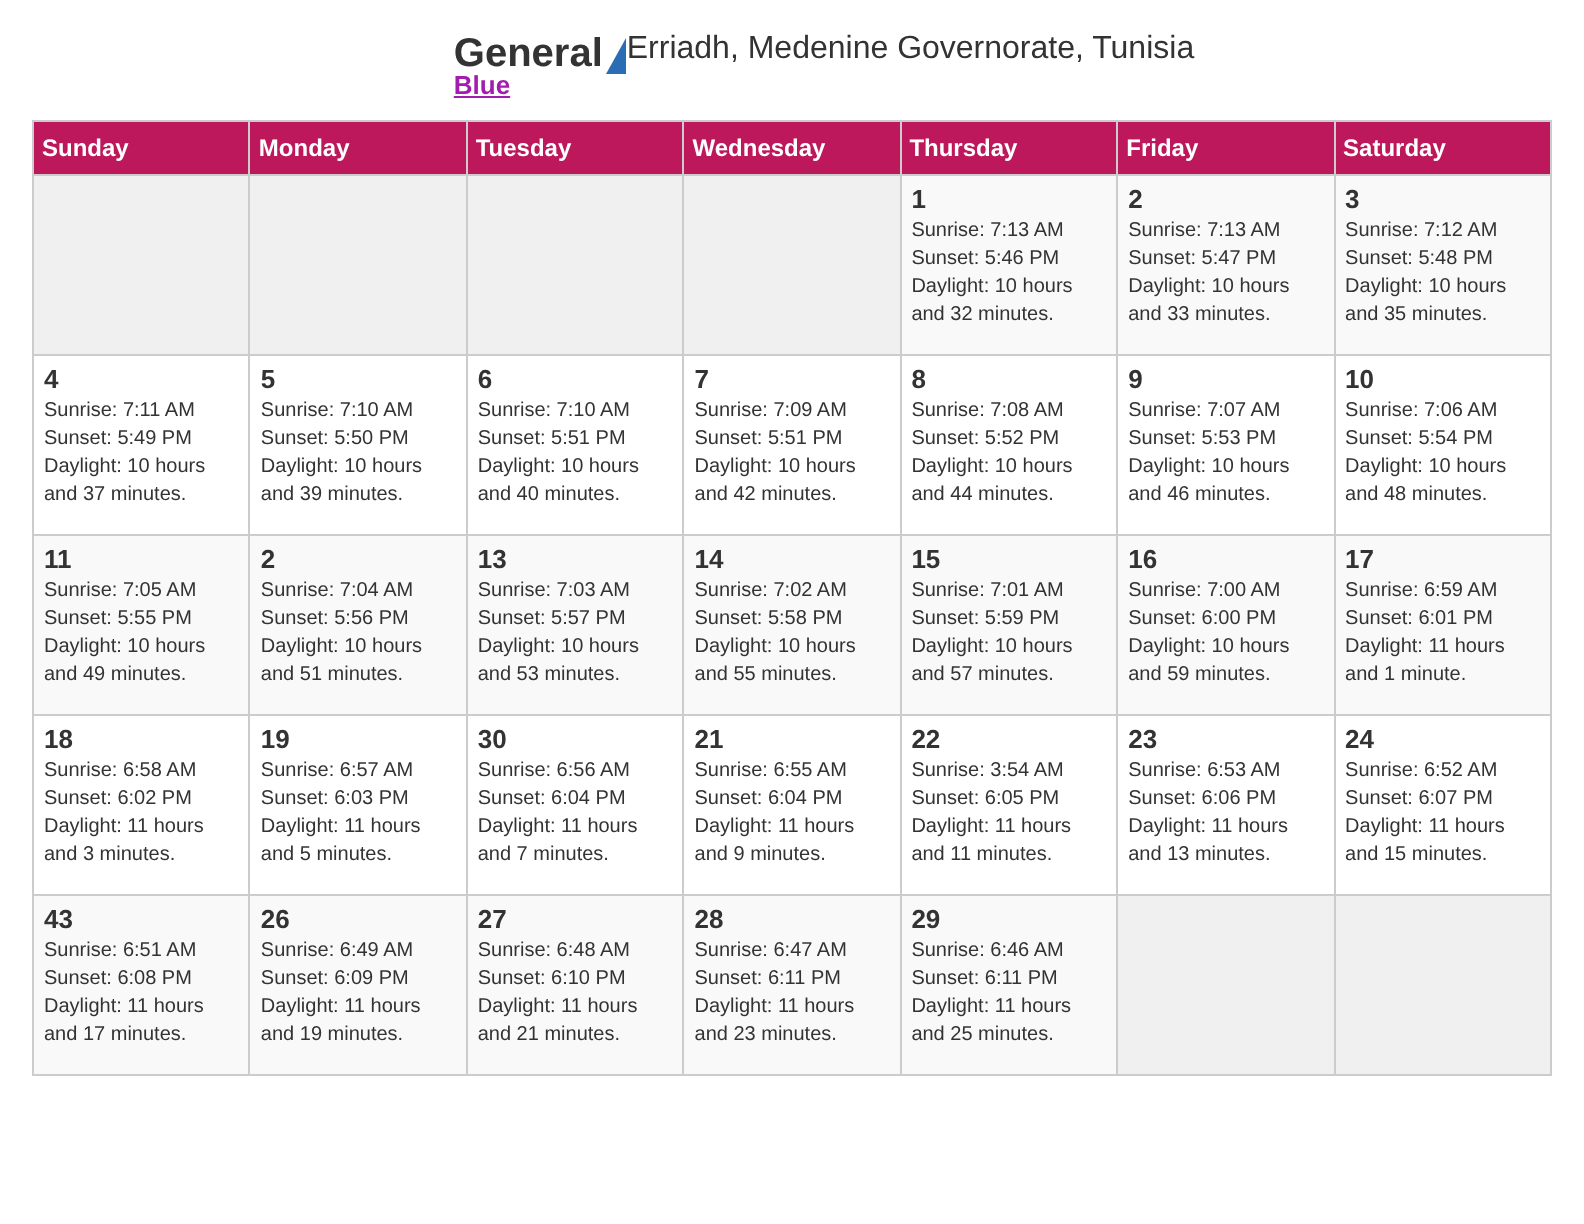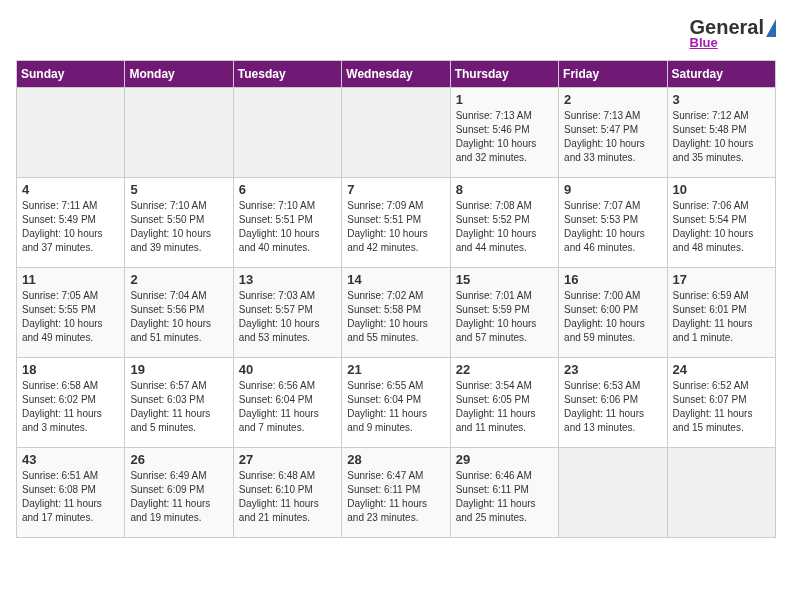--- a/index.html
+++ b/index.html
@@ -5,21 +5,21 @@
     * { box-sizing: border-box; margin: 0; padding: 0; }
     body {
       font-family: Arial, sans-serif;
       background: #fff;
       width: 792px;
       min-height: 612px;
       padding: 16px;
     }
     .header {
       display: flex;
-      justify-content: flex-end;
+      justify-content: center;
       align-items: flex-start;
       margin-bottom: 10px;
       margin-left: 32px;
     }
     .logo {
       display: flex;
       flex-direction: column;
       align-items: flex-start;
     }
     .title-area {
@@ -33,21 +33,21 @@
     .location {
       font-size: 16px;
       color: #333;
     }
     table {
       width: 100%;
       border-collapse: collapse;
       table-layout: fixed;
     }
     thead tr th {
-      background-color: #701a75;
+      background-color: #be185d;
       color: #fff;
       font-size: 12px;
       font-weight: bold;
       padding: 6px 4px;
       border: 1px solid #ccc;
       text-align: left;
     }
     tbody tr td {
       border: 1px solid #ccc;
       vertical-align: top;
@@ -79,20 +79,21 @@
 
 <div class="header">
   <div class="logo">
     <div style="display:flex;align-items:center;">
       <span style="font-size:20px;font-weight:bold;color:#333;">General</span>
       <span style="display:inline-block;width:0;height:0;border-left:10px solid transparent;border-bottom:18px solid #2a6db5;margin-left:2px;"></span>
     </div>
     <span style="font-size:13px;font-weight:bold;color:#a21caf;margin-top:-4px;text-decoration:underline;">Blue</span>
   </div>
   <div class="title-area">
+    <div class="location">Erriadh, Medenine Governorate, Tunisia</div>
   </div>
 </div>
 
 <table>
   <thead>
     <tr>
     <th>Sunday</th>
         <th>Monday</th>
         <th>Tuesday</th>
         <th>Wednesday</th>
@@ -240,21 +241,21 @@
 and 3 minutes.</div>
         </td>
         <td>
           <div class="day-number">19</div>
           <div class="day-info" style="white-space: pre-line;">Sunrise: 6:57 AM
 Sunset: 6:03 PM
 Daylight: 11 hours
 and 5 minutes.</div>
         </td>
         <td>
-          <div class="day-number">40</div>
+          <div class="day-number">30</div>
           <div class="day-info" style="white-space: pre-line;">Sunrise: 6:56 AM
 Sunset: 6:04 PM
 Daylight: 11 hours
 and 7 minutes.</div>
         </td>
         <td>
           <div class="day-number">21</div>
           <div class="day-info" style="white-space: pre-line;">Sunrise: 6:55 AM
 Sunset: 6:04 PM
 Daylight: 11 hours

